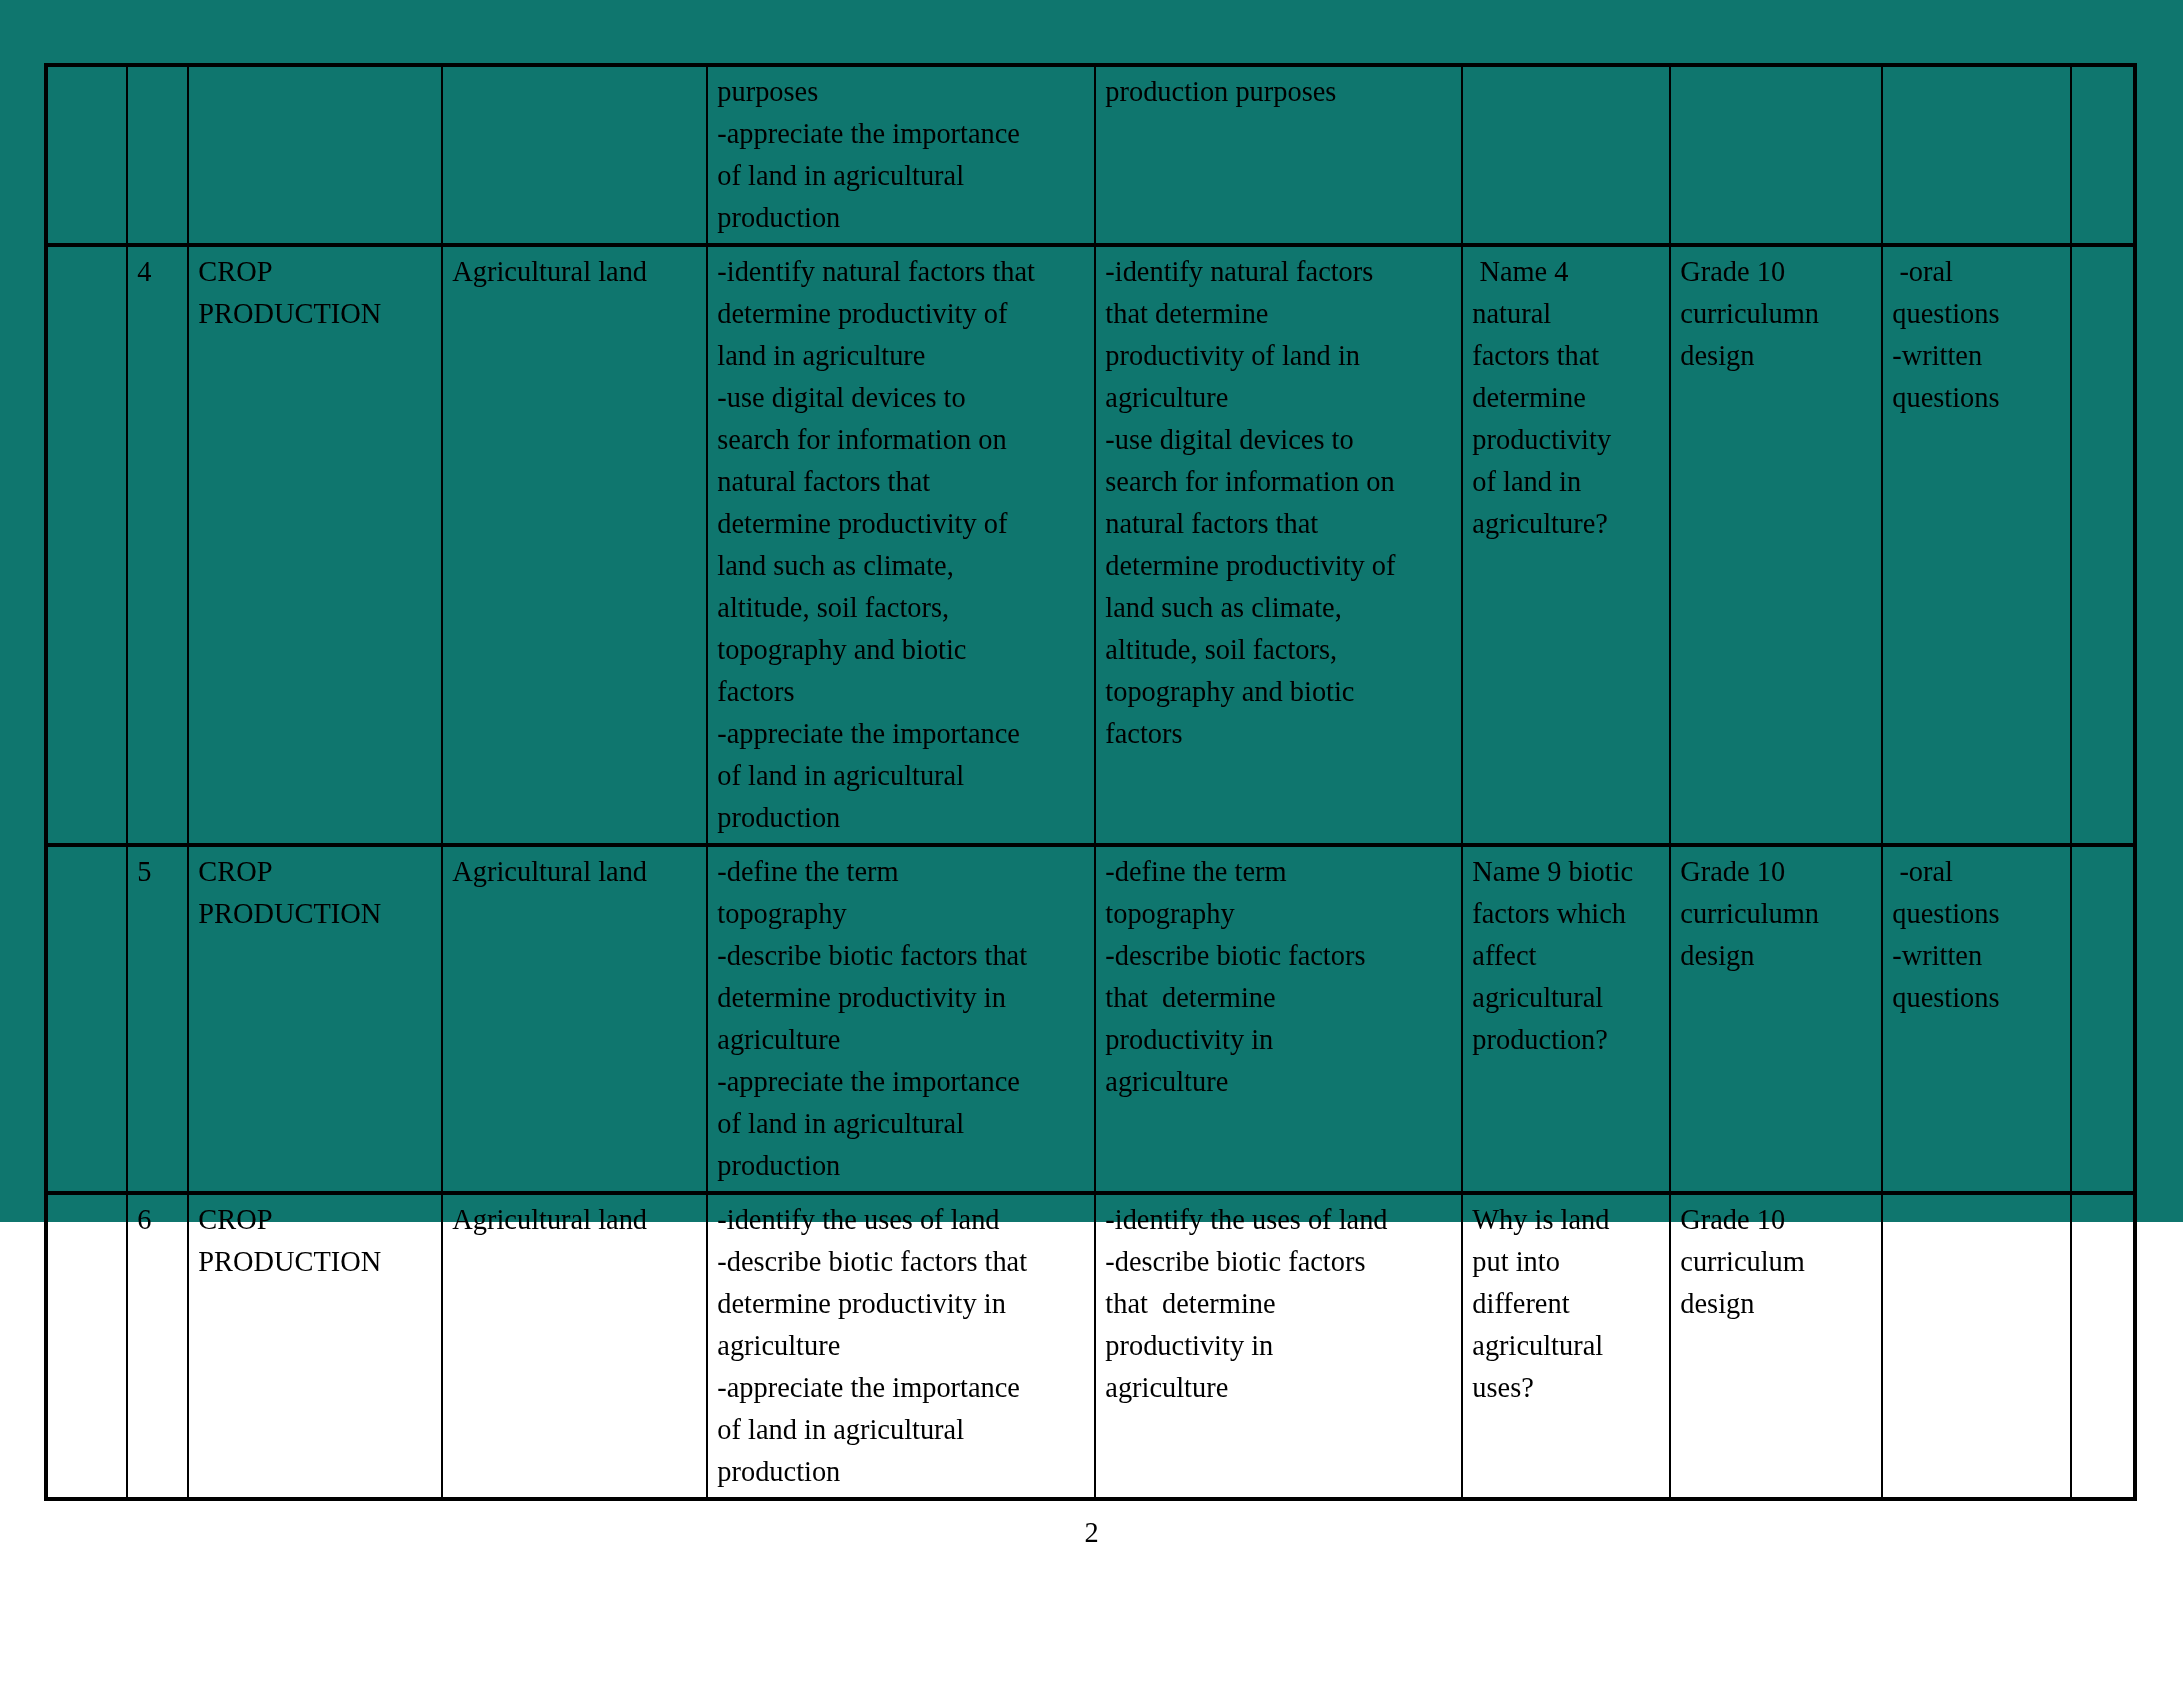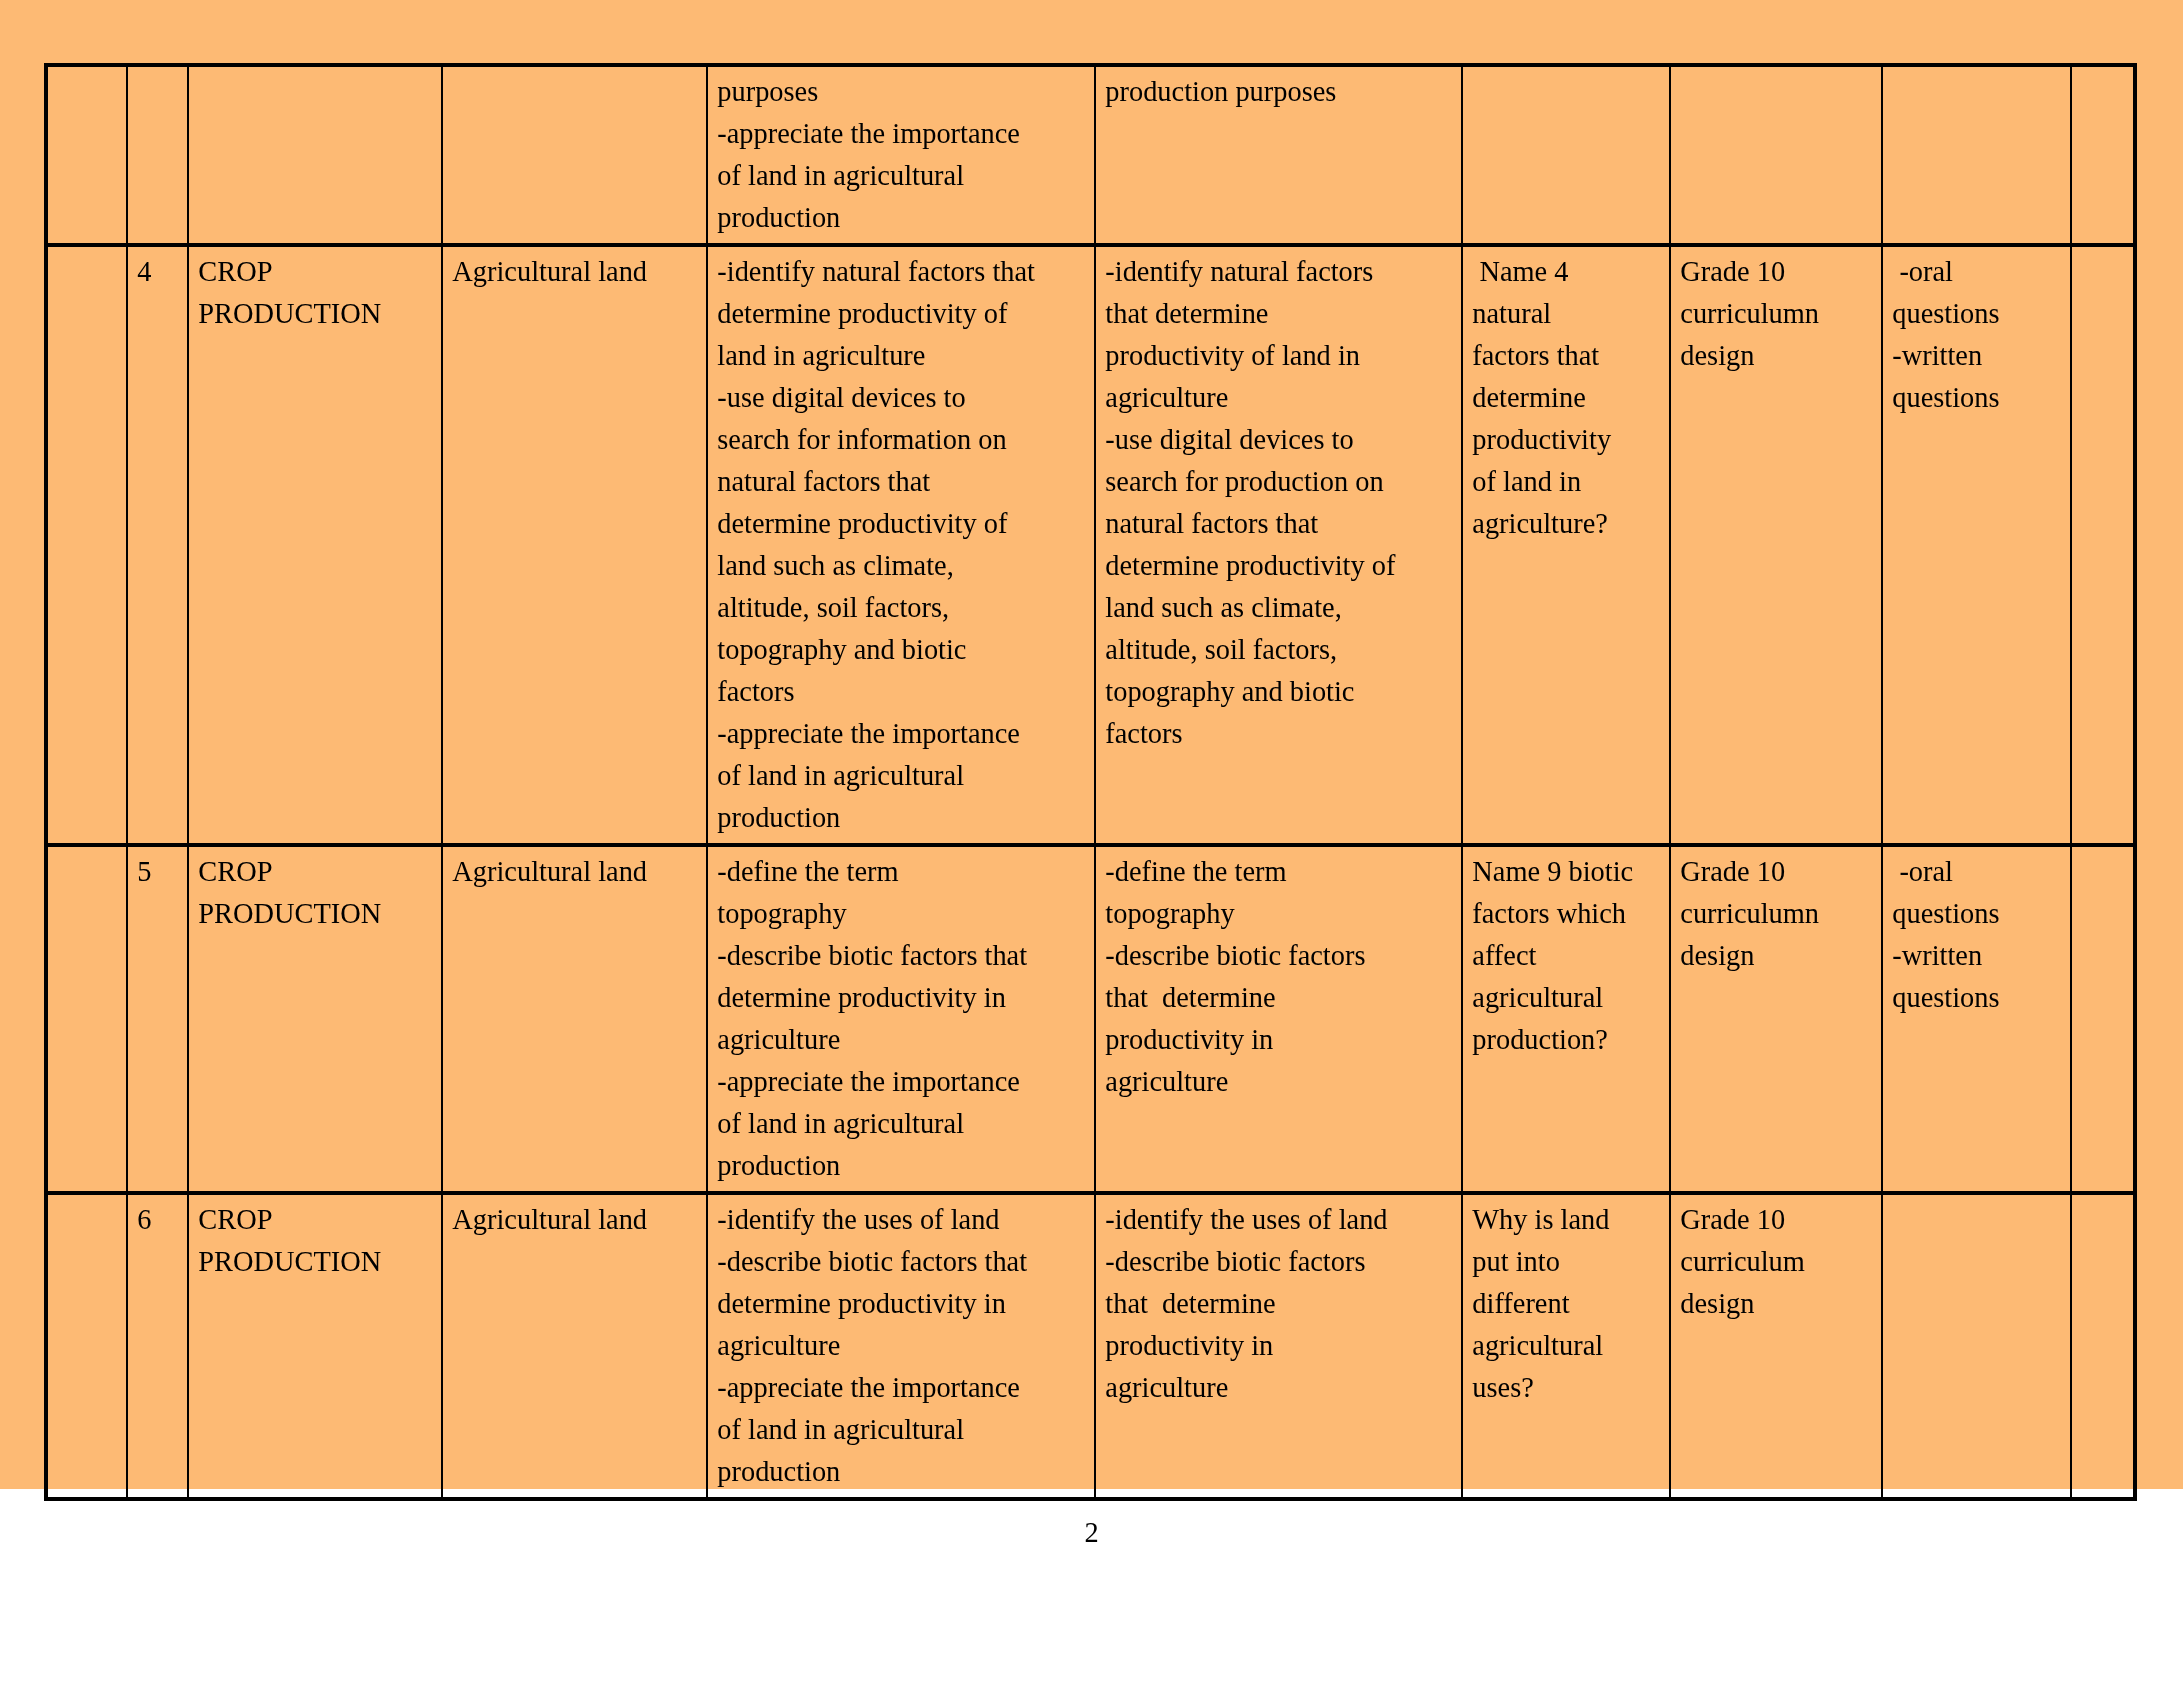--- a/index.html
+++ b/index.html
@@ -6,22 +6,22 @@
     margin: 0;
     padding: 0;
     background: #ffffff;
     width: 2183px;
     height: 1687px;
     overflow: hidden;
   }
   .page {
     position: relative;
     width: 2183px;
-    height: 1489px;
-    background: #fdba74;
+    height: 1222px;
+    background: #0f766e;
     font-family: "Liberation Serif", "DejaVu Serif", serif;
     color: #000000;
   }
   table.sow {
     position: absolute;
     left: 44px;
     top: 63px;
     width: 2088px;
     border-collapse: collapse;
     table-layout: fixed;
@@ -108,21 +108,21 @@
 topography and biotic
 factors
 -appreciate the importance
 of land in agricultural
 production</td>
       <td>-identify natural factors
 that determine
 productivity of land in
 agriculture
 -use digital devices to
-search for production on
+search for information on
 natural factors that
 determine productivity of
 land such as climate,
 altitude, soil factors,
 topography and biotic
 factors</td>
       <td> Name 4
 natural
 factors that
 determine

